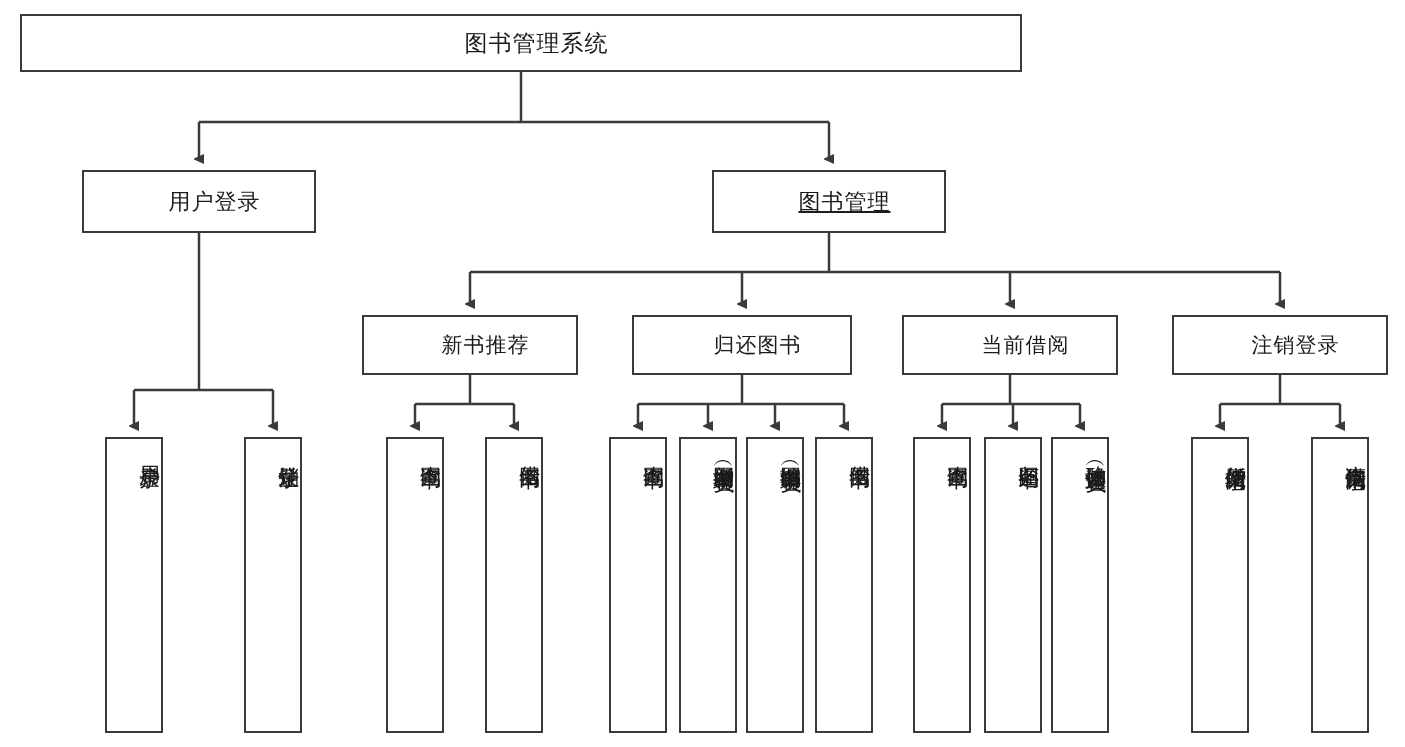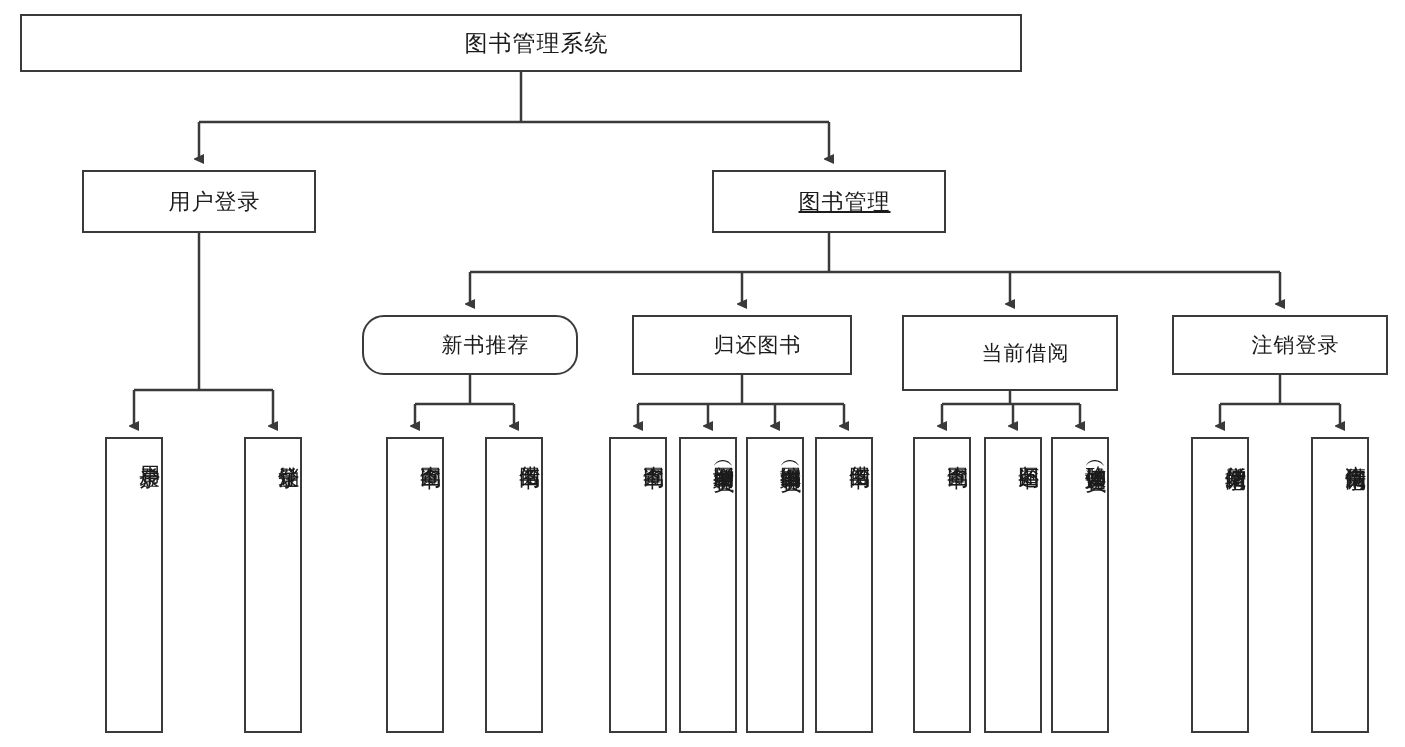--- a/index.html
+++ b/index.html
@@ -98,27 +98,27 @@
     <span class="h-label">图书管理系统</span>
   </div>
 
   <div class="node-box level-2" id="node-user-login" style="left: 82px; top: 170px; width: 234px; height: 63px;">
     <span class="h-label">用户登录</span>
   </div>
   <div class="node-box level-2" id="node-book-manage" style="left: 712px; top: 170px; width: 234px; height: 63px; text-decoration: underline;">
     <span class="h-label">图书管理</span>
   </div>
 
-  <div class="node-box level-3" id="node-new-book-rec" style="left: 362px; top: 315px; width: 216px; height: 60px; border-radius: 22px;">
+  <div class="node-box level-3" id="node-new-book-rec" style="left: 362px; top: 315px; width: 216px; height: 60px;">
     <span class="h-label">新书推荐</span>
   </div>
   <div class="node-box level-3" id="node-book-borrow" style="left: 632px; top: 315px; width: 220px; height: 60px;">
     <span class="h-label">归还图书</span>
   </div>
-  <div class="node-box level-3" id="node-current-borrow" style="left: 902px; top: 315px; width: 216px; height: 76px;">
+  <div class="node-box level-3" id="node-current-borrow" style="left: 902px; top: 315px; width: 216px; height: 60px;">
     <span class="h-label">当前借阅</span>
   </div>
   <div class="node-box level-3" id="node-borrow-record" style="left: 1172px; top: 315px; width: 216px; height: 60px;">
     <span class="h-label">注销登录</span>
   </div>
 
   <div id="leaf-layer">
       <div class="node-box leaf" id="node-leaf-user-login" style="left: 105px; top: 437px; width: 58px; height: 296px;">
         <span class="vert-label">用户登录</span>
       </div>

